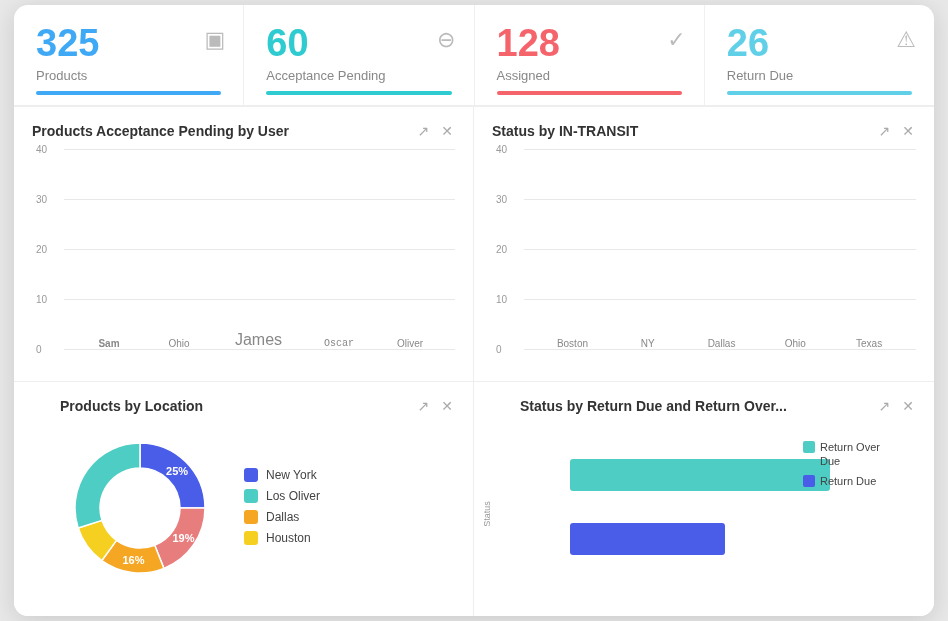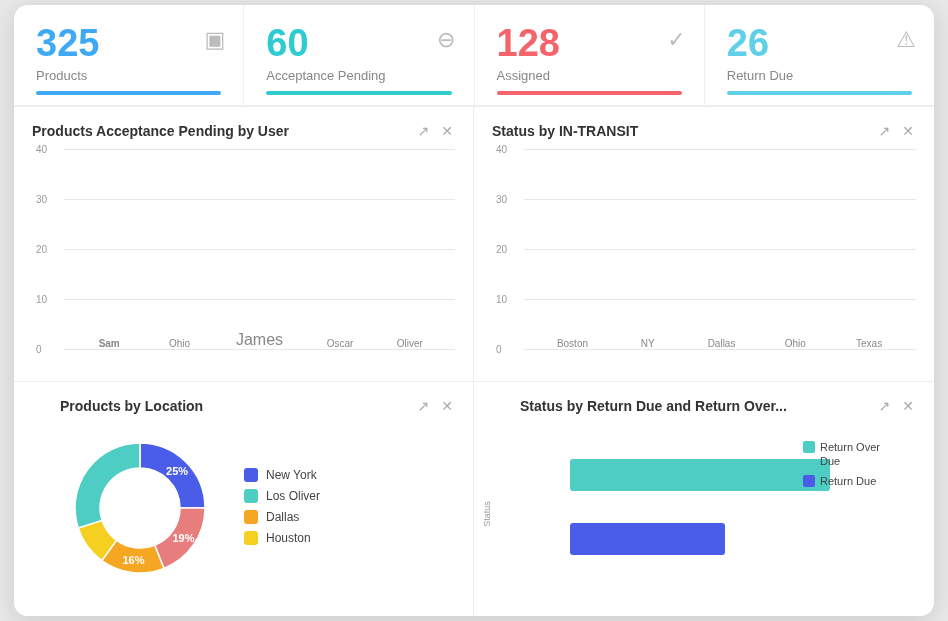--- a/index.html
+++ b/index.html
@@ -222,21 +222,21 @@
               <span style="font-size: 10px; color: rgb(136, 136, 136); margin-top: 4px; white-space: nowrap;">Sam</span>
             </div>
             <div style="display: flex; flex-direction: column; align-items: center;">
               <div style="width: 28px; height: 95%; background: rgb(58, 93, 222); border-radius: 3px 3px 0px 0px;"></div>
               <span style="font-size: 10px; color: rgb(136, 136, 136); margin-top: 4px; white-space: nowrap;">Ohio</span>
             </div>
             <div style="display: flex; flex-direction: column; align-items: center;">
               <div style="width: 28px; height: 47.5%; background: rgb(245, 99, 107); border-radius: 3px 3px 0px 0px;"></div>
               <span style="font-size: 16px; color: rgb(136, 136, 136); margin-top: 4px; white-space: nowrap;">James</span>
             </div>
-            <div style="display: flex; flex-direction: column; align-items: flex-end;">
+            <div style="display: flex; flex-direction: column; align-items: flex-start; font-family: Liberation Mono, monospace;">
               <div style="width: 28px; height: 35%; background: rgb(168, 212, 245); border-radius: 3px 3px 0px 0px;"></div>
               <span style="font-size: 10px; color: rgb(136, 136, 136); margin-top: 4px; white-space: nowrap;">Oscar</span>
             </div>
             <div style="display: flex; flex-direction: column; align-items: center;">
               <div style="width: 28px; height: 60%; background: rgb(138, 138, 138); border-radius: 3px 3px 0px 0px;"></div>
               <span style="font-size: 10px; color: rgb(136, 136, 136); margin-top: 4px; white-space: nowrap;">Oliver</span>
             </div>
           </div>
         </div>
     </div>

